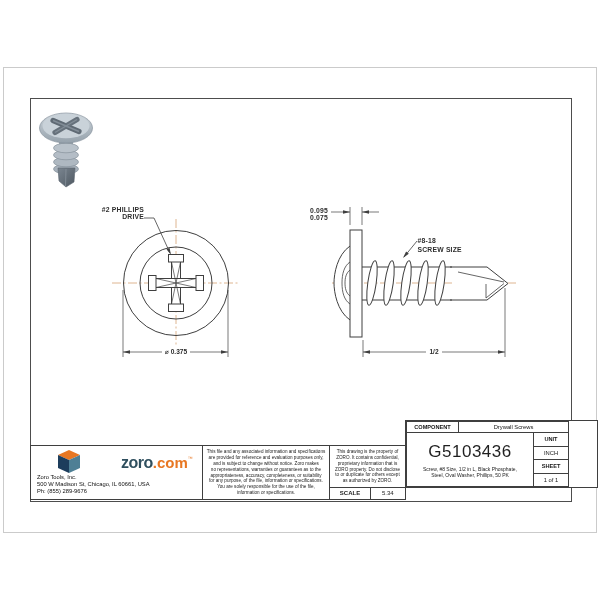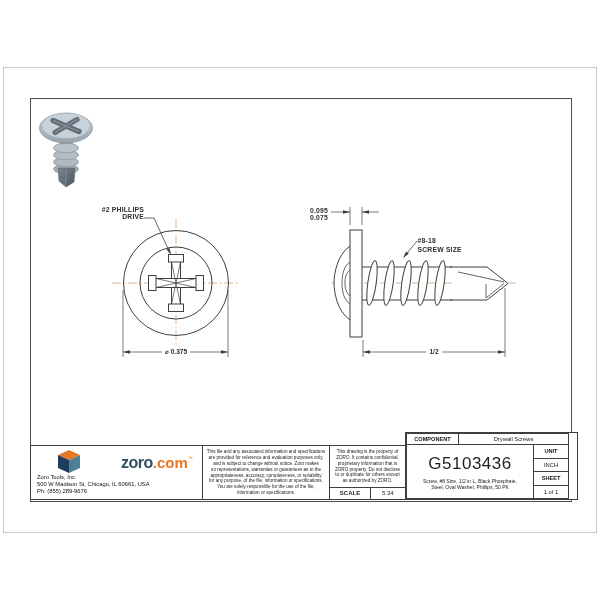--- a/index.html
+++ b/index.html
@@ -203,21 +203,21 @@
     <div>as authorized by ZORO.</div>
   </div>
 
   <div class="abs tb-cell cc" style="left:329px;top:486.5px;width:42px;height:13.5px;font-weight:bold;font-size:6px;">
     <span>SCALE</span>
   </div>
   <div class="abs tb-cell cc" style="left:369.5px;top:486.5px;width:36.5px;height:13.5px;font-size:6px;">
     <span>5.34</span>
   </div>
 
-  <div class="abs tb-cell" style="left:405px;top:432px;width:173px;height:68px;">
+  <div class="abs tb-cell" style="left:405px;top:420px;width:193px;height:68px;">
 
     <div class="abs tb-inner cc cell-label" style="left:0;top:0;width:53px;height:12px;">
       <span>COMPONENT</span>
     </div>
     <div class="abs tb-inner cc cell-value" style="left:52px;top:0;width:111px;height:12px;">
       <span>Drywall Screws</span>
     </div>
 
     <div class="abs tb-inner" style="left:0;top:11px;width:128px;height:55px;">
       <div class="abs partnum" style="left:0;top:9px;width:100%;text-align:center;">G5103436</div>

